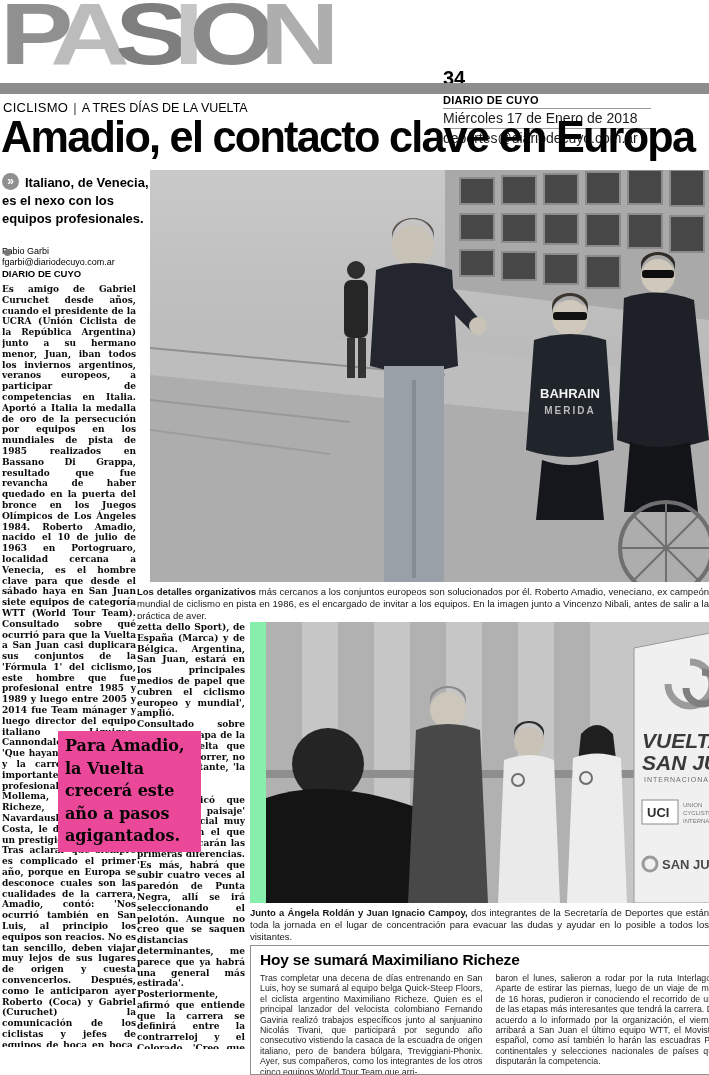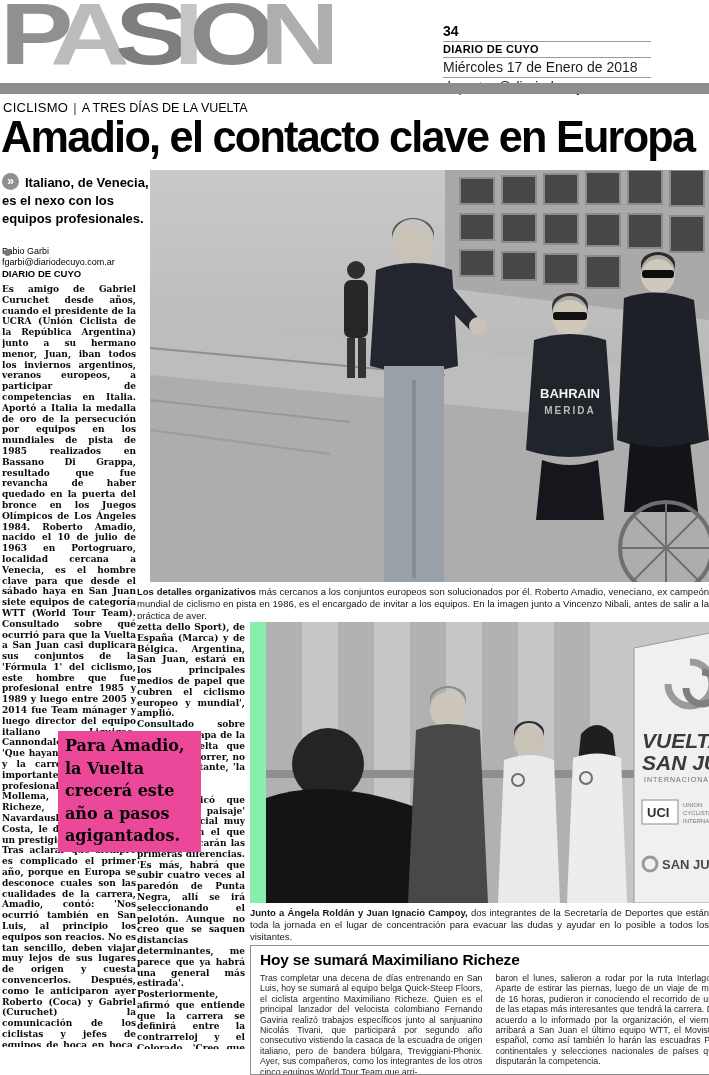--- a/index.html
+++ b/index.html
@@ -11,21 +11,21 @@
 
   
   .logo {
     position:absolute; left:0px; top:-10px; line-height:1;
     font-weight:bold; font-size:110px; letter-spacing:-0.135em;
     transform:scaleY(.80); transform-origin:top left; white-space:nowrap;
   }
   .hdr-right { position:absolute; left:443px; top:22px; width:208px; }
   .hdr-row { border-bottom:1px solid #9a9a9a; padding:1px 0 2px; }
   .hdr-row:last-child { border-bottom:none; }
-  .page-num { font-size:14px; font-weight:bold; }
+  .page-num { font-size:20px; font-weight:bold;margin-top:44px; }
   .paper    { font-size:11px; font-weight:bold; letter-spacing:.3px; }
   .hdate, .hemail { font-size:14px; color:#1c1c1c; }
   .graybar { position:absolute; left:0; top:83px; width:709px; height:11px; background:#8d8d8d; }
 
   
   .kicker { position:absolute; left:3px; top:100px; font-size:13px; white-space:nowrap; }
   .kicker .sec { font-weight:normal; letter-spacing:.3px; }
   .kicker .sep { color:#444; margin:0 5px; }
   .kicker .sub { font-size:12.5px; }
   .headline {

